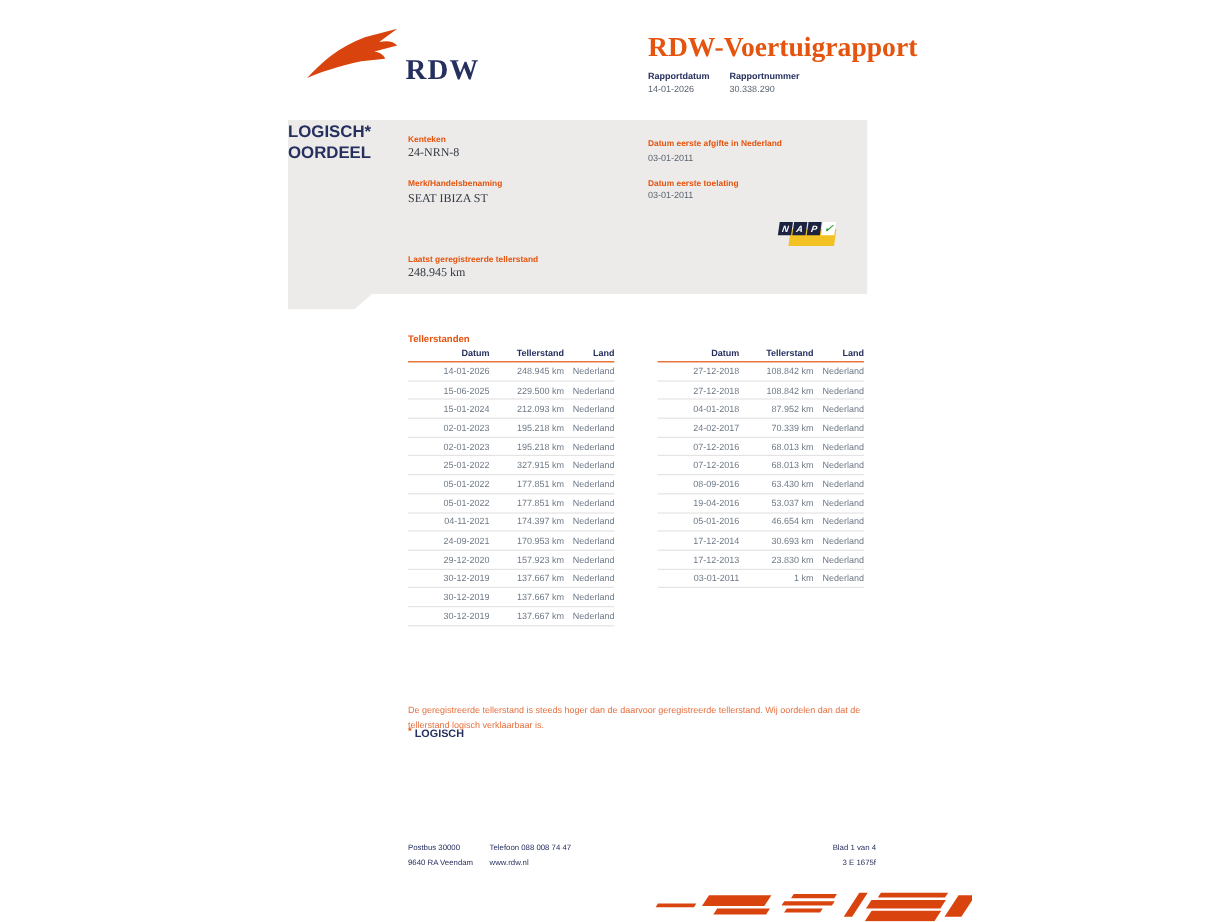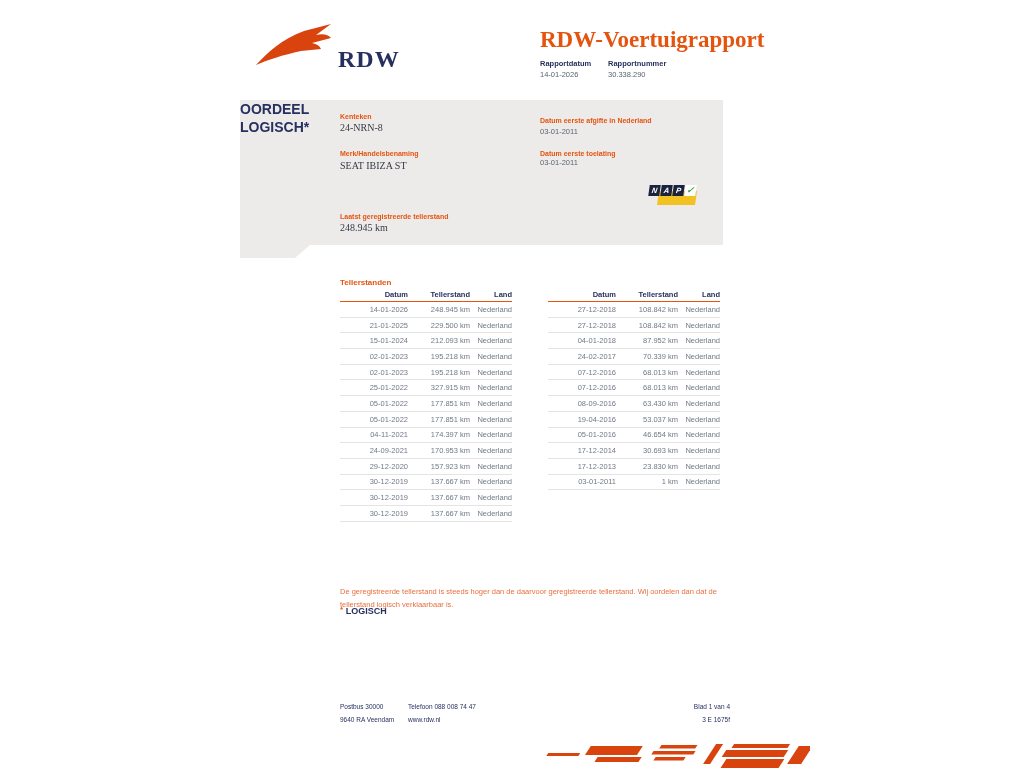--- a/index.html
+++ b/index.html
@@ -98,22 +98,22 @@
   <div class="box-value val-kenteken">24-NRN-8</div>
   <div class="box-label lbl-merk">Merk/Handelsbenaming</div>
   <div class="box-value val-merk">SEAT IBIZA ST</div>
   <div class="box-label lbl-teller">Laatst geregistreerde tellerstand</div>
   <div class="box-value val-teller">248.945 km</div>
   <div class="box-label lbl-afgifte">Datum eerste afgifte in Nederland</div>
   <div class="box-value-sm val-afgifte">03-01-2011</div>
   <div class="box-label lbl-toelating">Datum eerste toelating</div>
   <div class="box-value-sm val-toelating">03-01-2011</div>
   <div class="oordeel">
+    <div>LOGISCH*</div>
     <div>OORDEEL</div>
-    <div>LOGISCH*</div>
   </div>
 </div>
 
 <div class="abs nap">
   <div class="nap-yellow"></div>
   <div class="nap-tile nap-n">N</div>
   <div class="nap-tile nap-a">A</div>
   <div class="nap-tile nap-p">P</div>
   <div class="nap-tile check nap-c">✓</div>
 </div>
@@ -126,21 +126,21 @@
     <span class="c-tell">Tellerstand</span>
     <span class="c-land">Land</span>
   </div>
   <div>
       <div class="trow">
         <span class="c-datum">14-01-2026</span>
         <span class="c-tell">248.945 km</span>
         <span class="c-land">Nederland</span>
       </div>
       <div class="trow">
-        <span class="c-datum">21-01-2025</span>
+        <span class="c-datum">15-06-2025</span>
         <span class="c-tell">229.500 km</span>
         <span class="c-land">Nederland</span>
       </div>
       <div class="trow">
         <span class="c-datum">15-01-2024</span>
         <span class="c-tell">212.093 km</span>
         <span class="c-land">Nederland</span>
       </div>
       <div class="trow">
         <span class="c-datum">02-01-2023</span>

